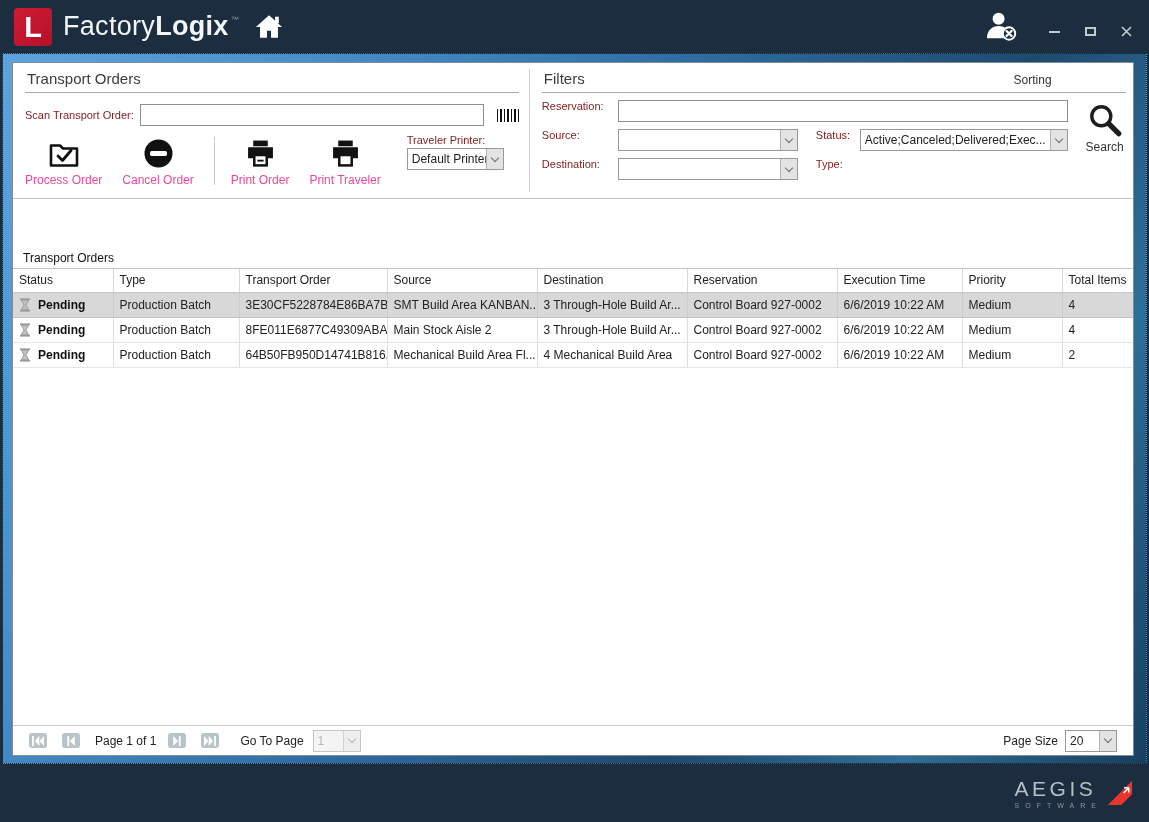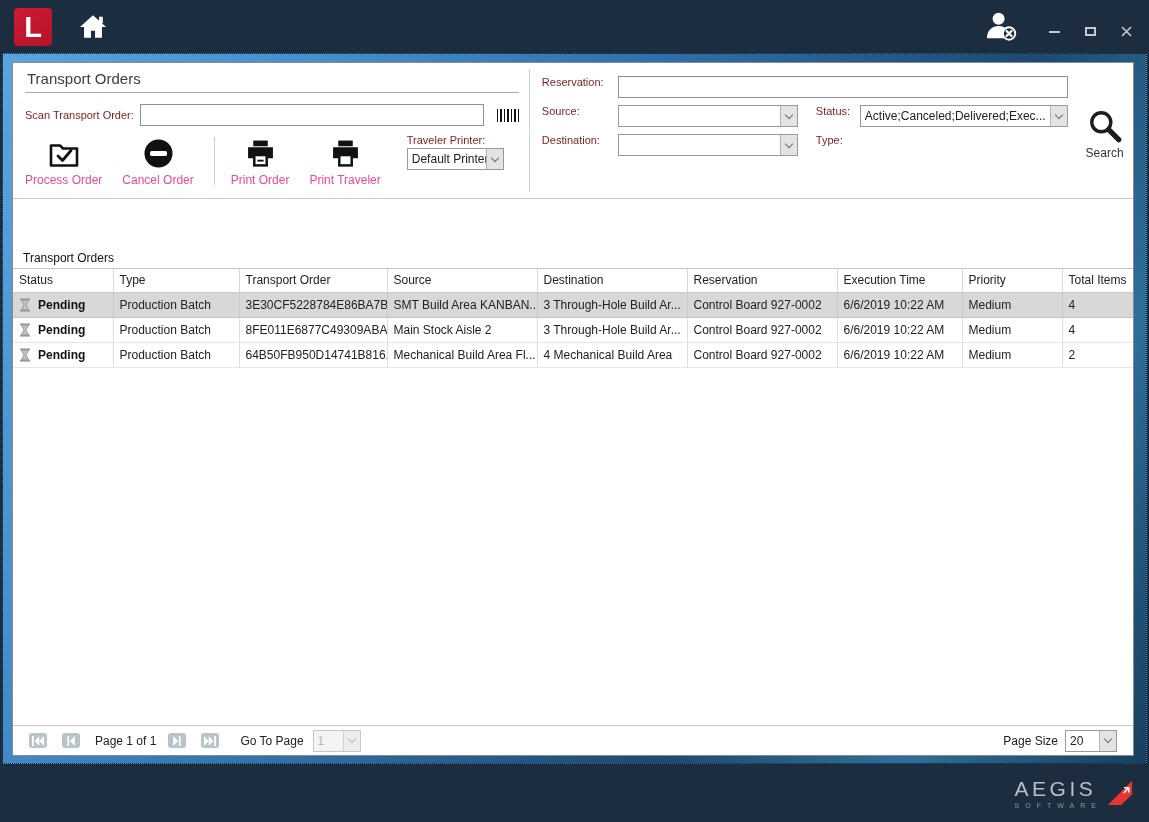--- a/index.html
+++ b/index.html
@@ -61,21 +61,21 @@
   .combo.dis .ct { color:#b5b5b5; }
   .combo.dis .ca { background:#ededed; border-left-color:#d2d2d2; }
   .combo.dis .chev { border-color:#b9b9b9; }
 
   .frow { display:flex; align-items:flex-start; margin-top:7px; margin-right:58px; }
   .frow .l1 { width:76px; }
   .frow .tinput { flex:1; }
   .frow .combo.c180 { width:180px; }
   .frow .l2 { width:44px; margin-left:18px; }
   .frow .combo.cflex { flex:1; }
-  .search-btn { position:absolute; right:14px; top:46px; display:flex; flex-direction:column; align-items:center; cursor:default; }
+  .search-btn { position:absolute; right:14px; top:40px; display:flex; flex-direction:column; align-items:center; cursor:default; }
   .search-btn .lb { font-size:12px; color:#333; margin-top:1px; }
 
   
   .table-sec { flex:1; display:flex; flex-direction:column; min-height:0; }
   .tabstrip { height:22px; display:flex; align-items:center; padding-left:10px; font-size:12px; color:#111;
               border-bottom:1px solid #c6c6c6; }
   table { width:100%; border-collapse:collapse; table-layout:fixed; font-size:12px; }
   th { height:23px; font-weight:normal; text-align:left; color:#222; padding:0 6px;
        border-right:1px solid #d7d7d7; border-bottom:1px solid #c9c9c9; background:#fff;
        white-space:nowrap; overflow:hidden; }
@@ -105,20 +105,25 @@
   .aegis-sub { font-size:7px; color:#8e98a0; letter-spacing:6px; margin-top:3px; }
   .aegis-arrow { margin-left:3px; margin-bottom:2px; }
 </style>
 </head>
 <body>
 
 <div class="titlebar">
   <div class="logo-box">
     <span>L</span>
   </div>
+  <div class="brand">
+    <span class="light">Factory</span>
+    <span class="bold">Logix</span>
+    <span class="tm">™</span>
+  </div>
   <div class="home">
     <svg width="28" height="25" viewBox="0 0 30 26">
       <rect x="21.5" y="2.5" width="4" height="7" fill="#fff"></rect>
       <path d="M15 1 L1 13.5 h4.4 v11.5 h7.4 v-7.5 h4.4 v7.5 h7.4 V13.5 H29 z" fill="#fff"></path>
     </svg>
   </div>
   <div class="tb-right">
     <div class="user-ic">
       <svg width="33" height="31" viewBox="0 0 34 32">
         <circle cx="14" cy="8" r="6.2" fill="#fff"></circle>
@@ -206,20 +211,24 @@
                   <i class="chev"></i>
                 </span>
             </div>
           </div>
         </div>
       </div>
 
       <div class="vdiv"></div>
 
       <div class="panel-r">
+        <div class="ptitle-row">
+          <span class="ptitle">Filters</span>
+          <span class="sorting">Sorting</span>
+        </div>
         <div class="frow">
           <span class="flabel l1">Reservation:</span>
           <input class="tinput" type="text" value="" style="">
         </div>
         <div class="frow">
           <span class="flabel l1">Source:</span>
           <div class="combo c180">
             <span class="ct"></span>
             <span class="ca">
                 <i class="chev"></i>

